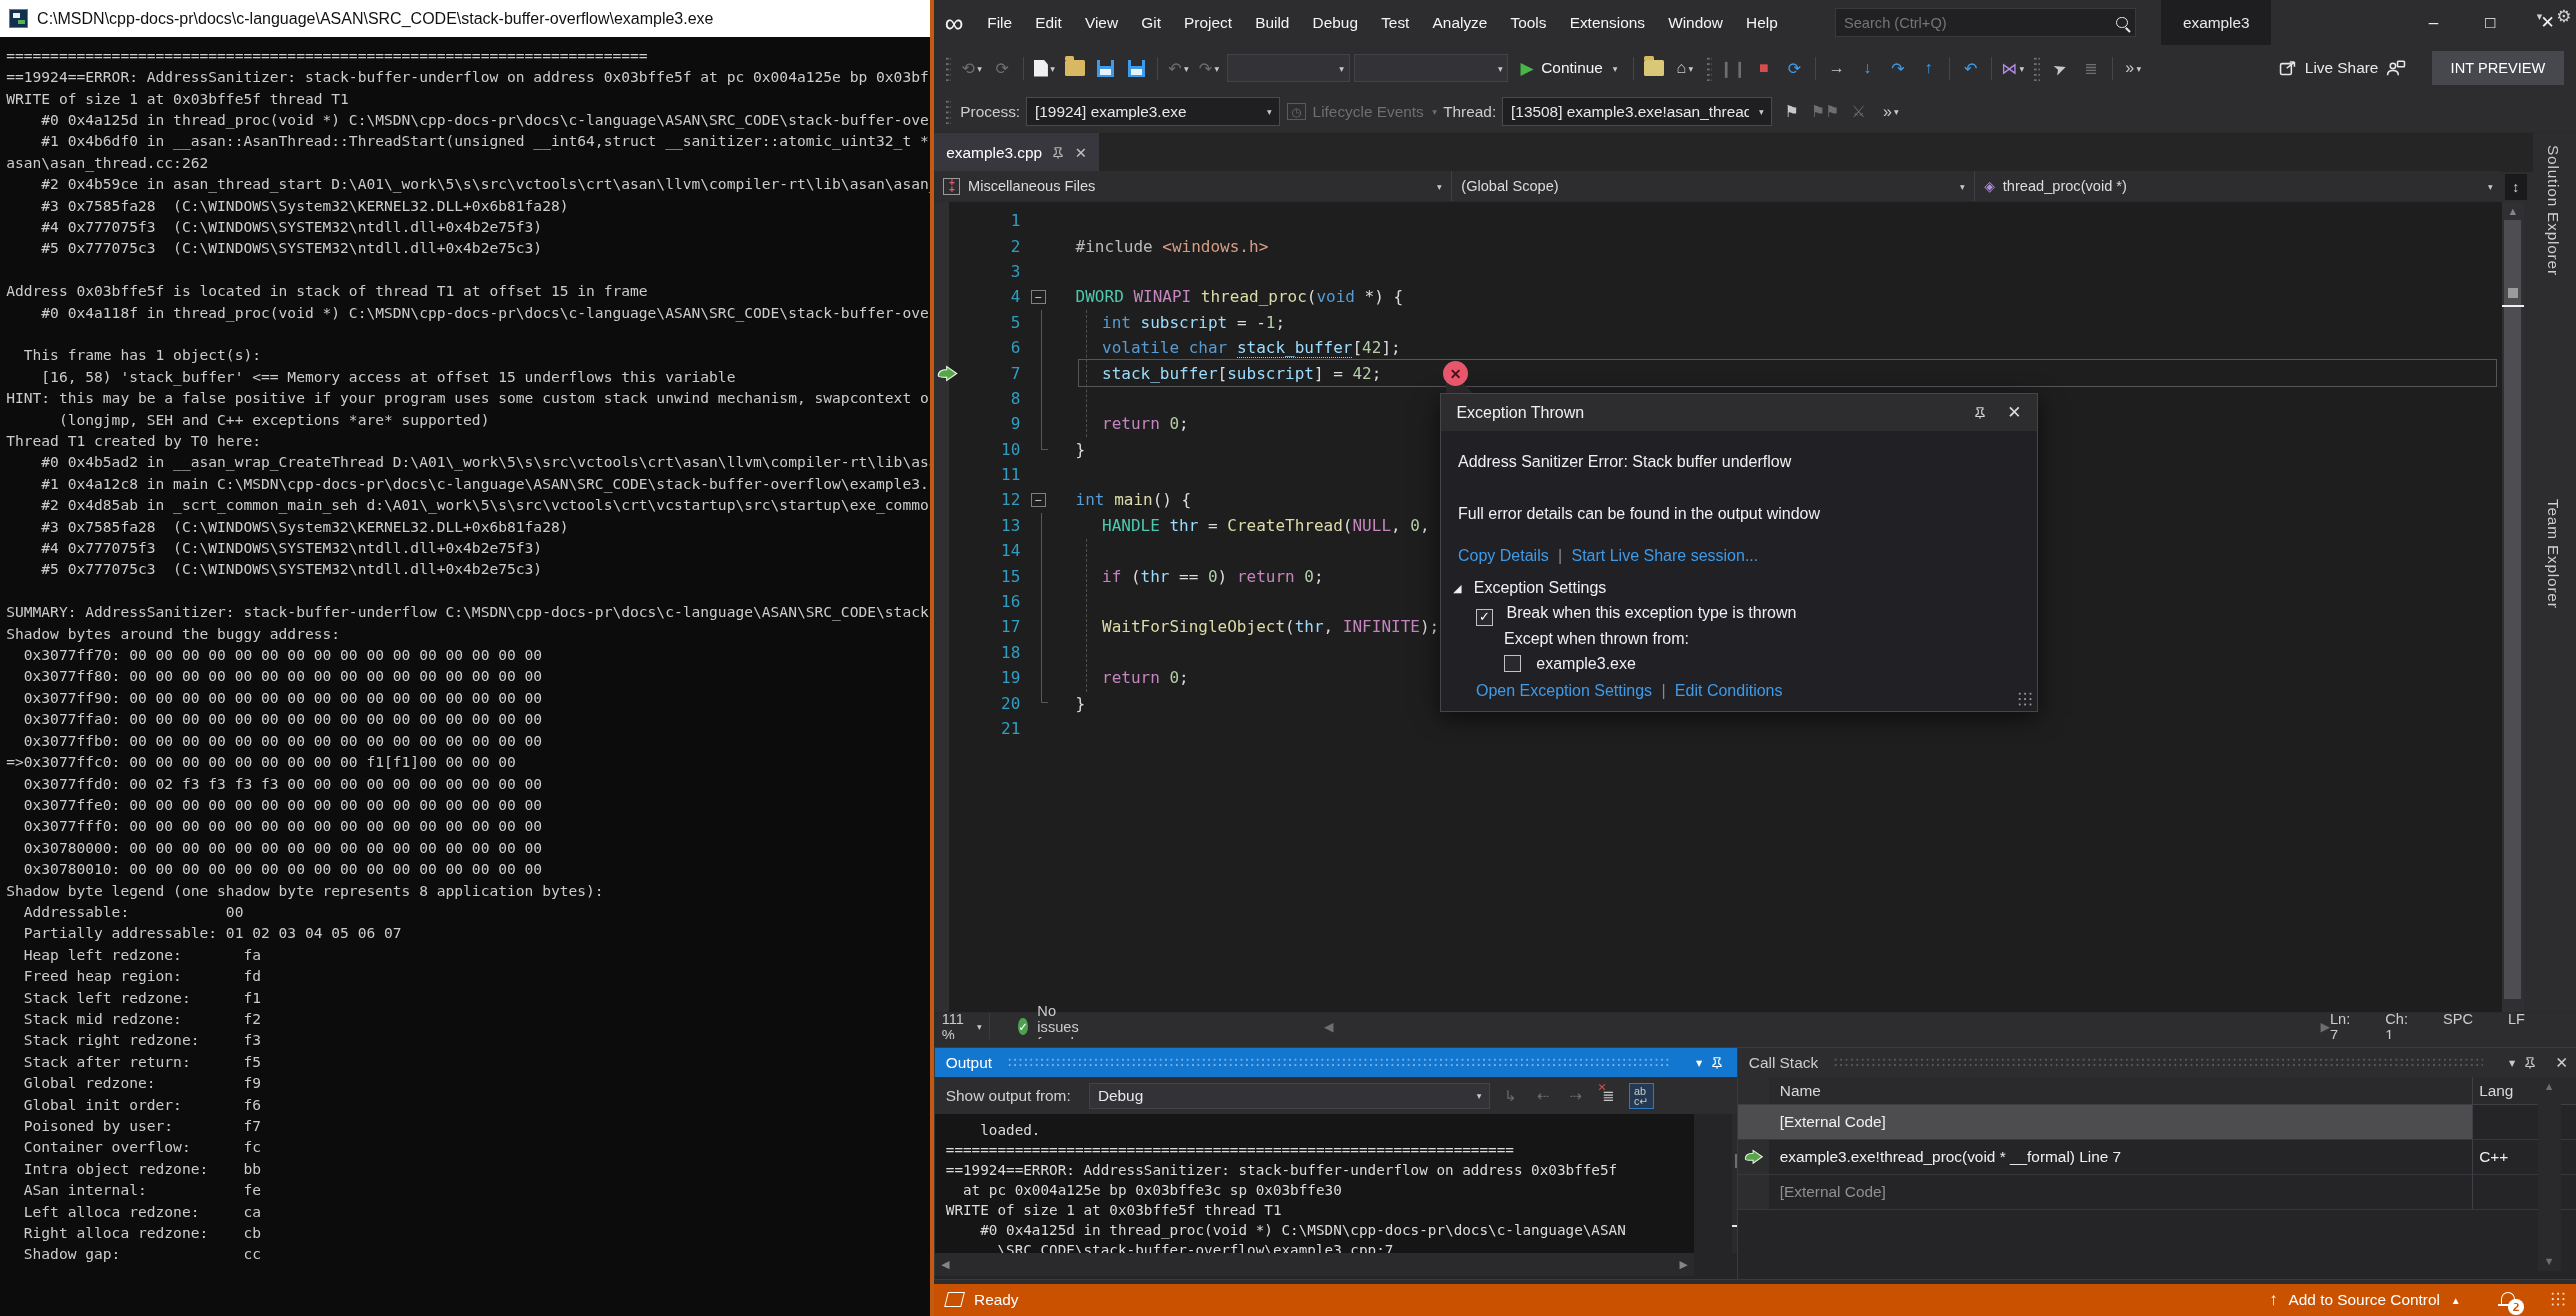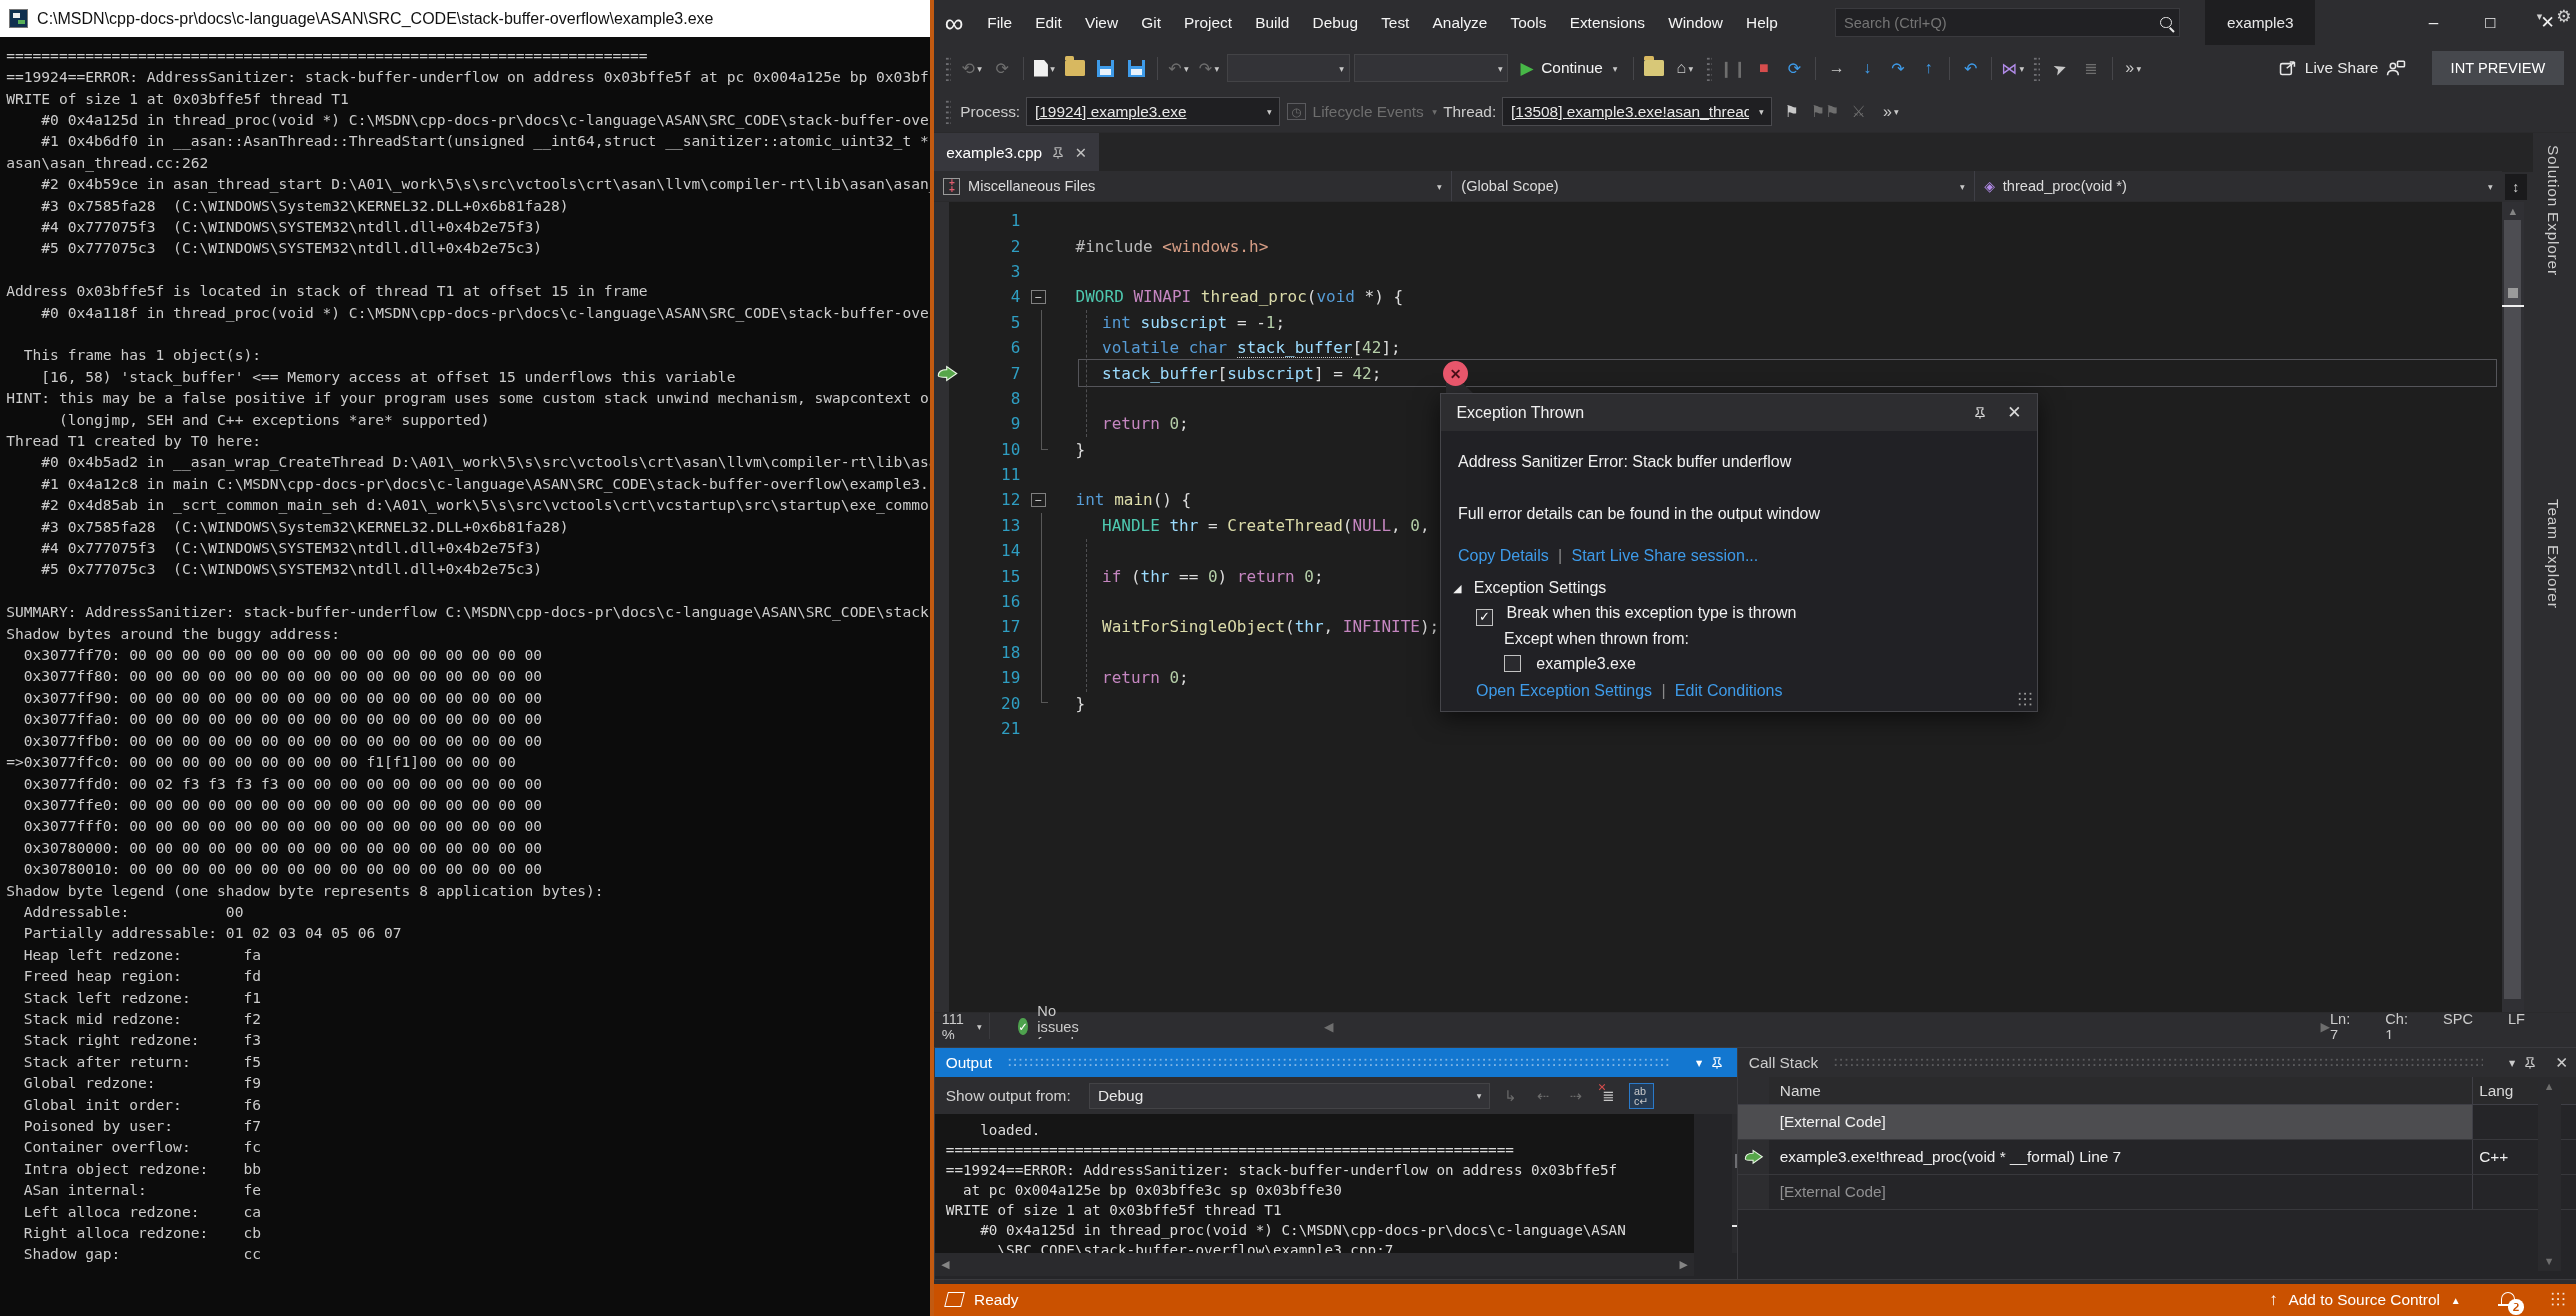--- a/index.html
+++ b/index.html
@@ -24,21 +24,21 @@
 
   
   .vs{position:absolute;left:930px;top:0;width:1646px;height:1316px;background:var(--vs-bg);
     border-left:4.6px solid #C25A11;color:#F1F1F1;}
 
   
   .vs-titlebar{position:absolute;left:0;top:0;right:0;height:45px;background:var(--vs-bg);
     display:flex;align-items:center;}
   .vs-logo{font-size:26px;color:#F4F4F4;margin:0 12.3px 0 10.8px;line-height:1;}
   .menu-item{font-size:15.4px;color:#F4F4F4;padding:4.6px 11.6px;cursor:default;}
-  .search-box{margin-left:46px;width:345px;height:29px;background:#212124;border:0.8px solid #3A3A3E;
+  .search-box{margin-left:46px;width:301px;height:29px;background:#212124;border:0.8px solid #3A3A3E;
     display:flex;align-items:center;padding:0 7.7px;}
   .search-box input{flex:1;background:transparent;border:none;outline:none;color:#9A9A9A;font-size:14.6px;
     font-family:"Liberation Sans",sans-serif;}
   .lens{width:11.6px;height:11.6px;border:1.5px solid #E8E8E8;border-radius:50%;position:relative;}
   .lens:after{content:'';position:absolute;width:1.5px;height:6.2px;background:#E8E8E8;left:10px;top:9.3px;transform:rotate(-45deg);}
   .proj-box{margin-left:25px;background:#1E1E20;height:45px;display:flex;align-items:center;
     padding:0 21.6px;font-size:15.4px;color:#E8E8E8;}
   .win-btns{margin-left:auto;display:flex;align-items:center;height:100%;}
   .win-btn{width:57px;height:100%;display:flex;align-items:center;justify-content:center;
     font-size:17px;color:#F0F0F0;}
@@ -65,21 +65,21 @@
   .folder-ico:before{content:'';position:absolute;top:-3.9px;left:0;width:9.3px;height:3.9px;background:#D8B860;border-radius:1.5px 1.5px 0 0;}
   .save-ico{width:17px;height:17px;background:#3E9BE9;position:relative;}
   .save-ico:before{content:'';position:absolute;left:3.1px;top:0;width:10.8px;height:6.2px;background:#2D2D30;}
   .save-ico:after{content:'';position:absolute;left:3.1px;bottom:1.5px;width:10.8px;height:6.2px;background:#E8F2FB;}
   .newfile-ico{width:14px;height:17px;background:#F0F0F0;clip-path:polygon(0 0,70% 0,100% 30%,100% 100%,0 100%);}
   .live-share{display:flex;align-items:center;gap:7.7px;font-size:15.4px;color:#E8E8E8;margin-left:auto;}
   .int-preview{background:#46484D;color:#FFFFFF;font-size:14.6px;padding:9.3px 18.5px;margin:0 4.6px 0 18.5px;}
   .tb-label{font-size:15.4px;color:#CCCCCC;}
   .combo{height:29px;background:#1F1F22;border:0.8px solid #4A4A4E;display:flex;align-items:center;
     padding:0 7.7px;font-size:15.4px;color:#E8E8E8;gap:7.7px;}
-  .combo .val{flex:1;white-space:nowrap;overflow:hidden;text-decoration:underline;}
+  .combo .val{flex:1;white-space:nowrap;overflow:hidden;}
   .dis-label{color:#6E6E6E;font-size:15.4px;display:flex;align-items:center;gap:6.2px;}
 
   
   .tabbar{position:absolute;left:0;top:133px;width:1599px;height:39px;background:var(--vs-dark);display:flex;}
   .tab{background:#37373D;display:flex;align-items:center;gap:9.3px;padding:0 12.3px;font-size:15.4px;color:#FFFFFF;}
   .tab .x{color:#C0C0C0;font-size:14.6px;}
   .pin-svg{width:14px;height:14px;fill:none;stroke:#B8B8B8;stroke-width:2;}
   .tabbar-right{position:absolute;right:4.6px;top:6.2px;display:flex;gap:14px;align-items:center;color:#D0D0D0;}
   .navbar{position:absolute;left:0;top:171px;width:1568px;height:31px;background:var(--vs-bg);
     border-bottom:0.8px solid #2A2A2C;display:flex;}

